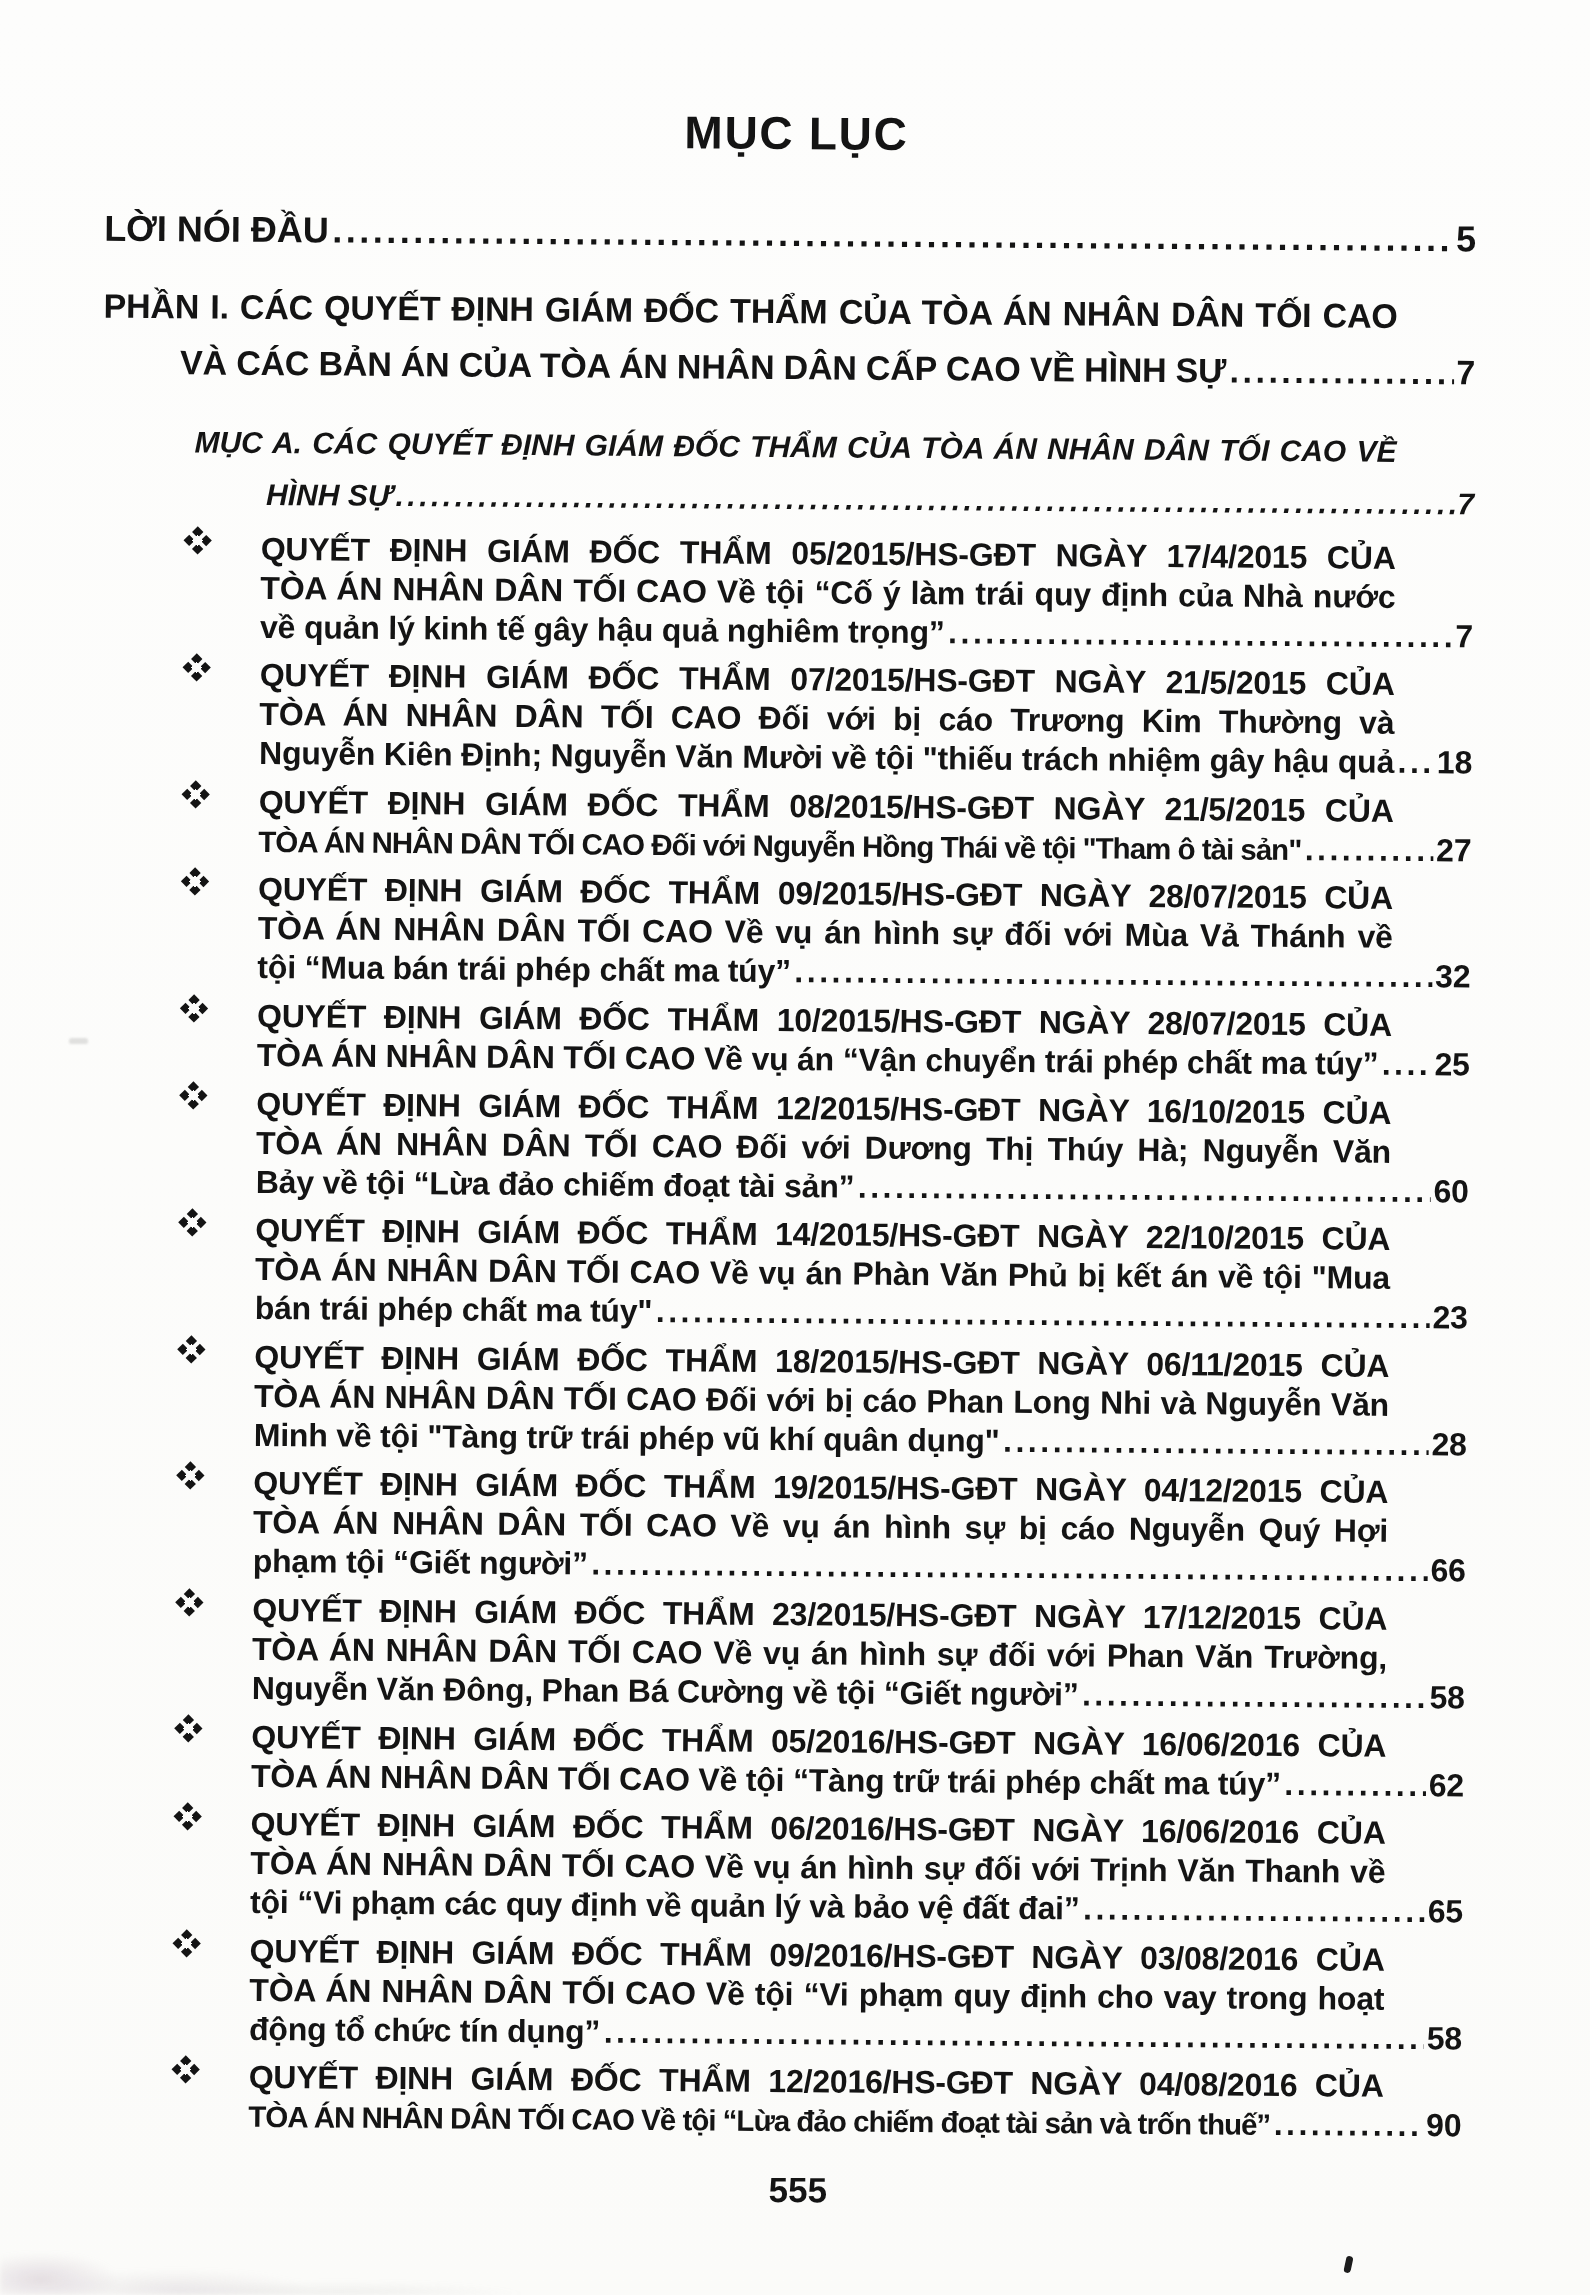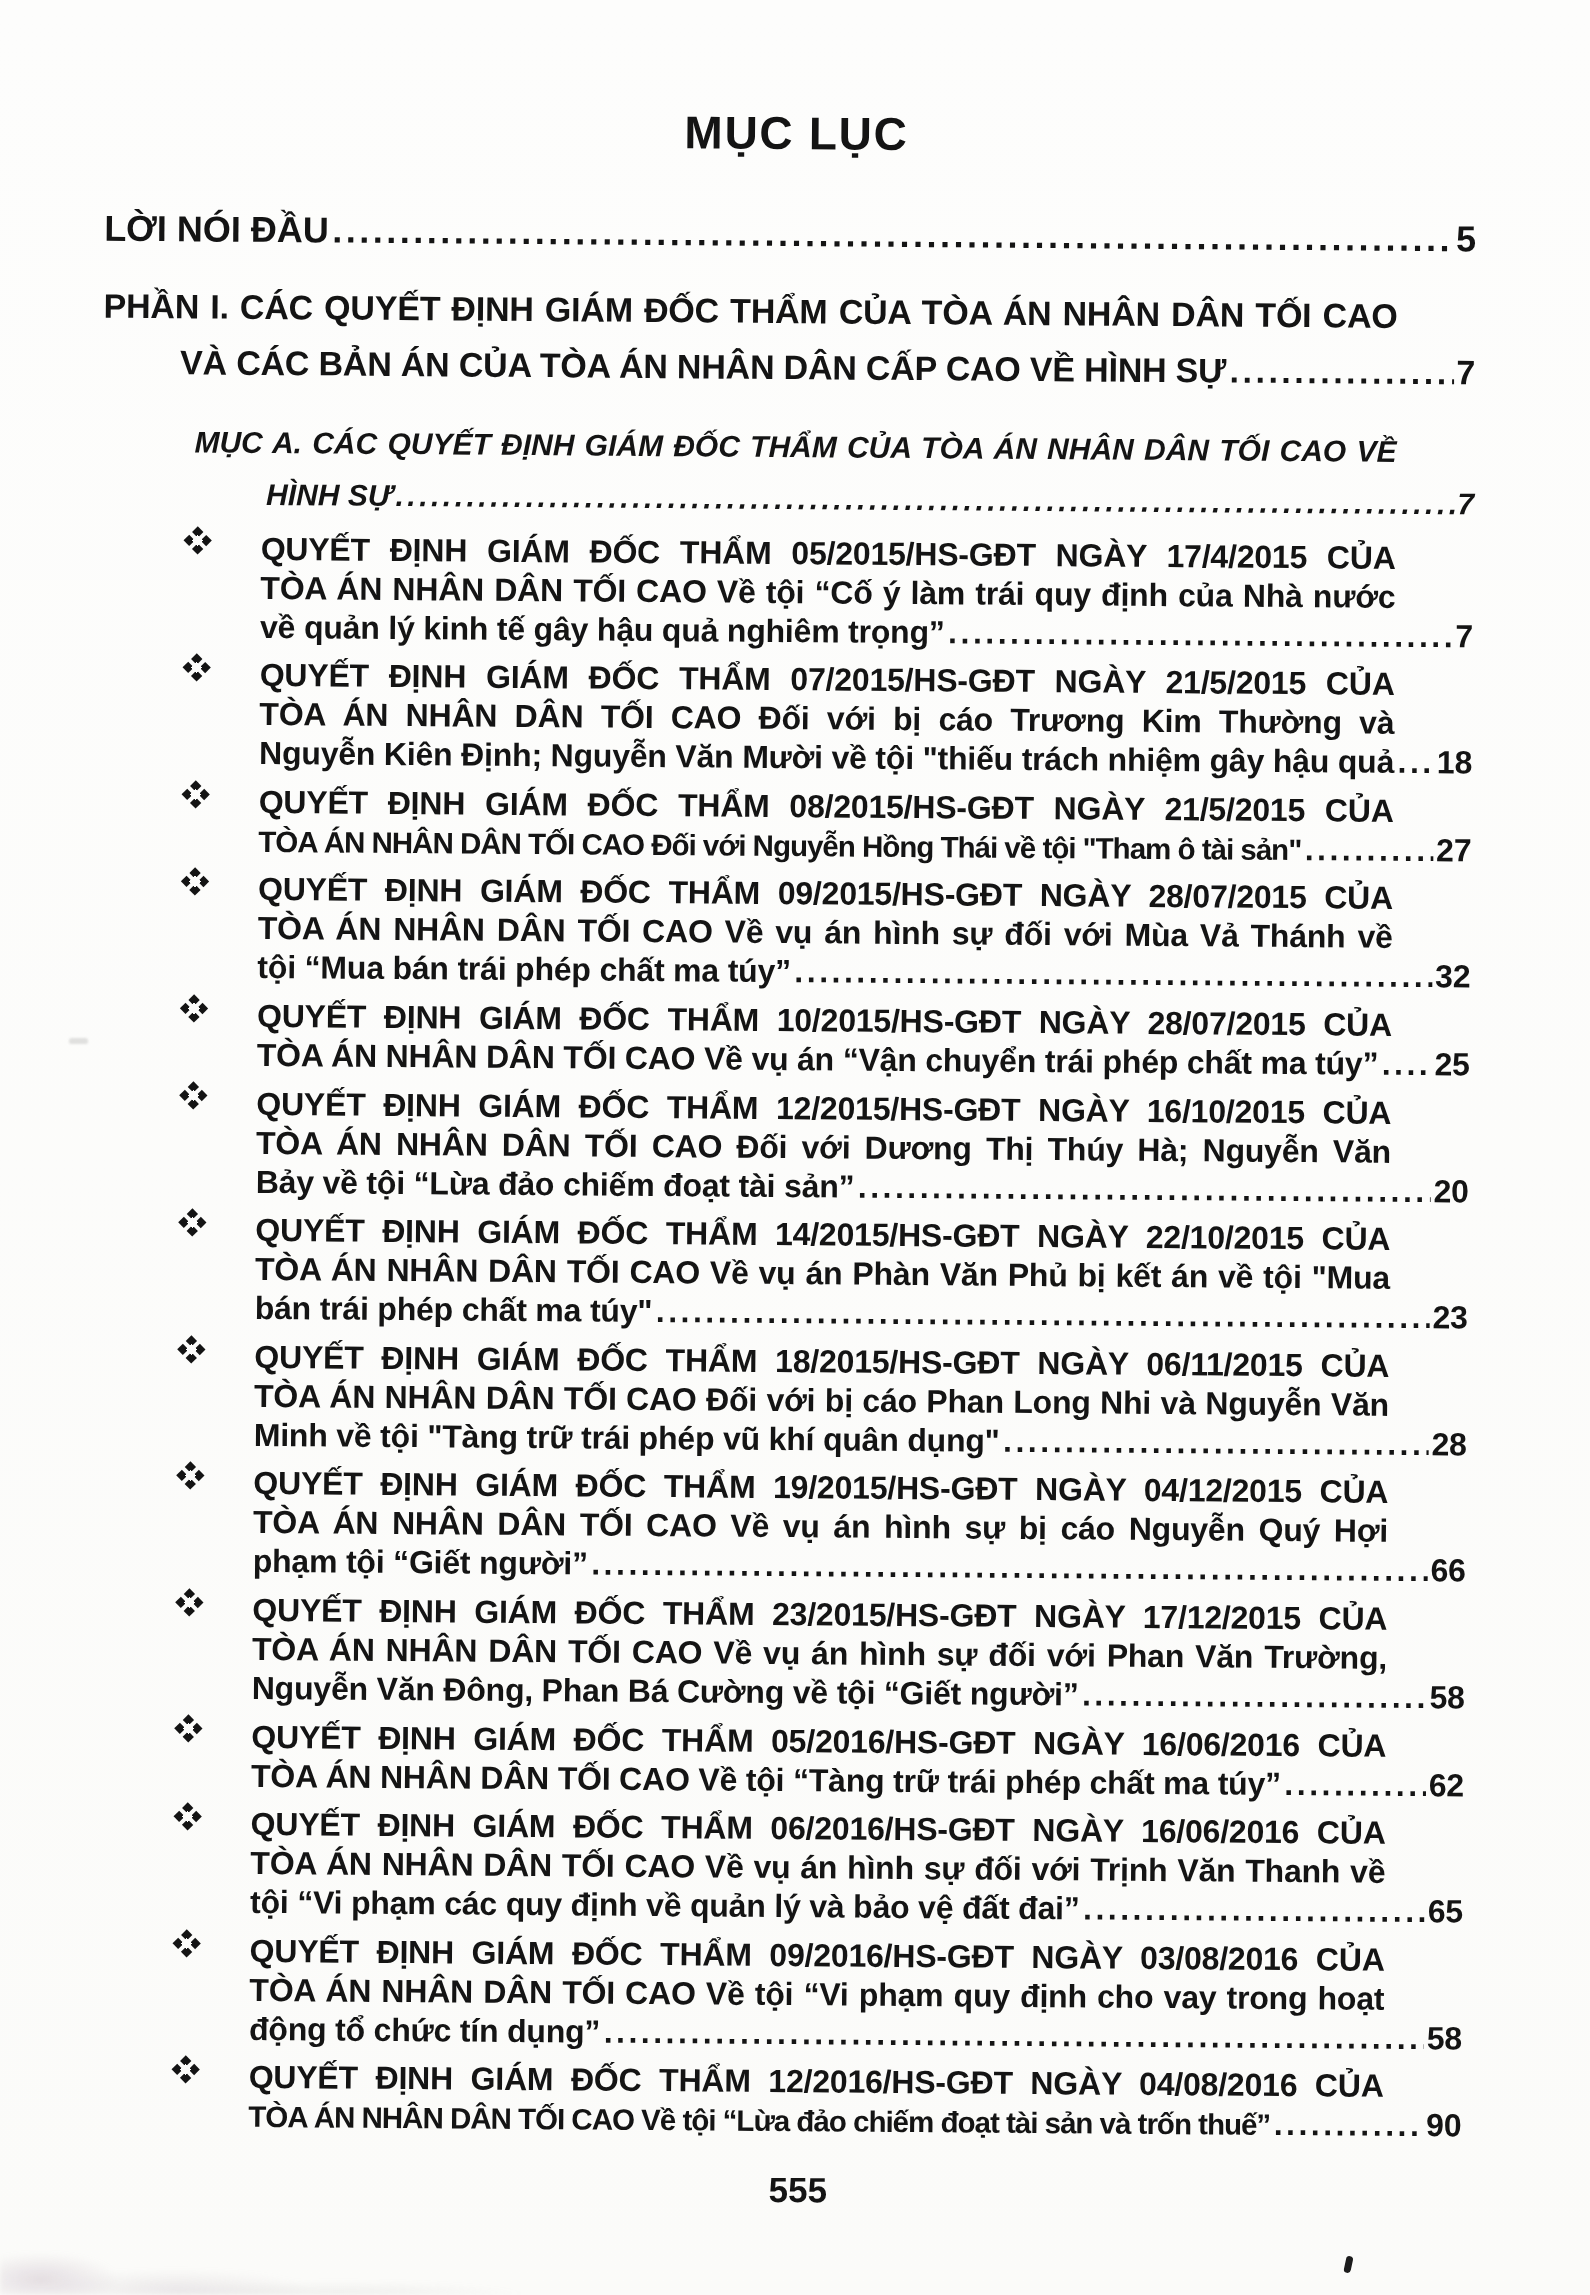--- a/index.html
+++ b/index.html
@@ -136,21 +136,21 @@
             <span class="pg">25</span>
           </div>
         </div>
         <div class="entry">
           <span class="bullet"></span>
           <div class="line just">QUYẾT ĐỊNH GIÁM ĐỐC THẨM 12/2015/HS-GĐT NGÀY 16/10/2015 CỦA</div>
           <div class="line just">TÒA ÁN NHÂN DÂN TỐI CAO Đối với Dương Thị Thúy Hà; Nguyễn Văn</div>
           <div class="lastline">
             <span class="t">Bảy về tội “Lừa đảo chiếm đoạt tài sản”</span>
             <span class="lead"></span>
-            <span class="pg">20</span>
+            <span class="pg">60</span>
           </div>
         </div>
         <div class="entry">
           <span class="bullet"></span>
           <div class="line just">QUYẾT ĐỊNH GIÁM ĐỐC THẨM 14/2015/HS-GĐT NGÀY 22/10/2015 CỦA</div>
           <div class="line just">TÒA ÁN NHÂN DÂN TỐI CAO Về vụ án Phàn Văn Phủ bị kết án về tội "Mua</div>
           <div class="lastline">
             <span class="t">bán trái phép chất ma túy"</span>
             <span class="lead"></span>
             <span class="pg">23</span>

